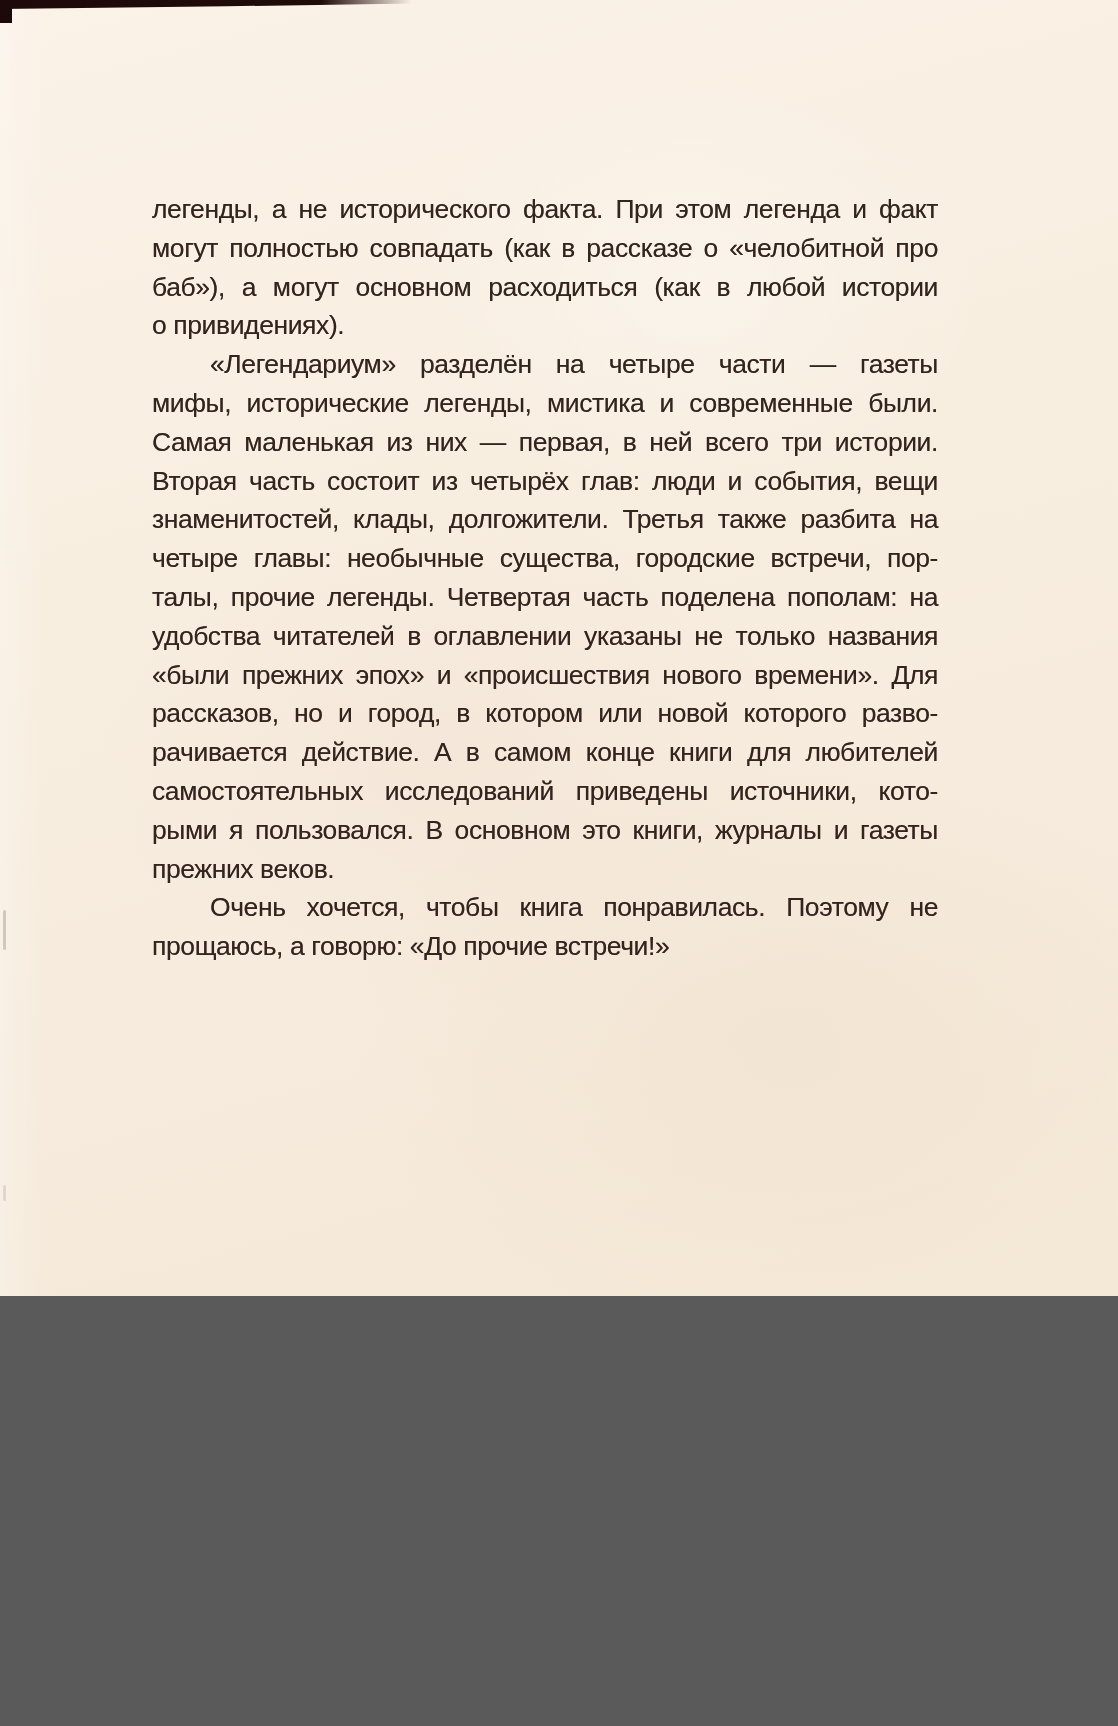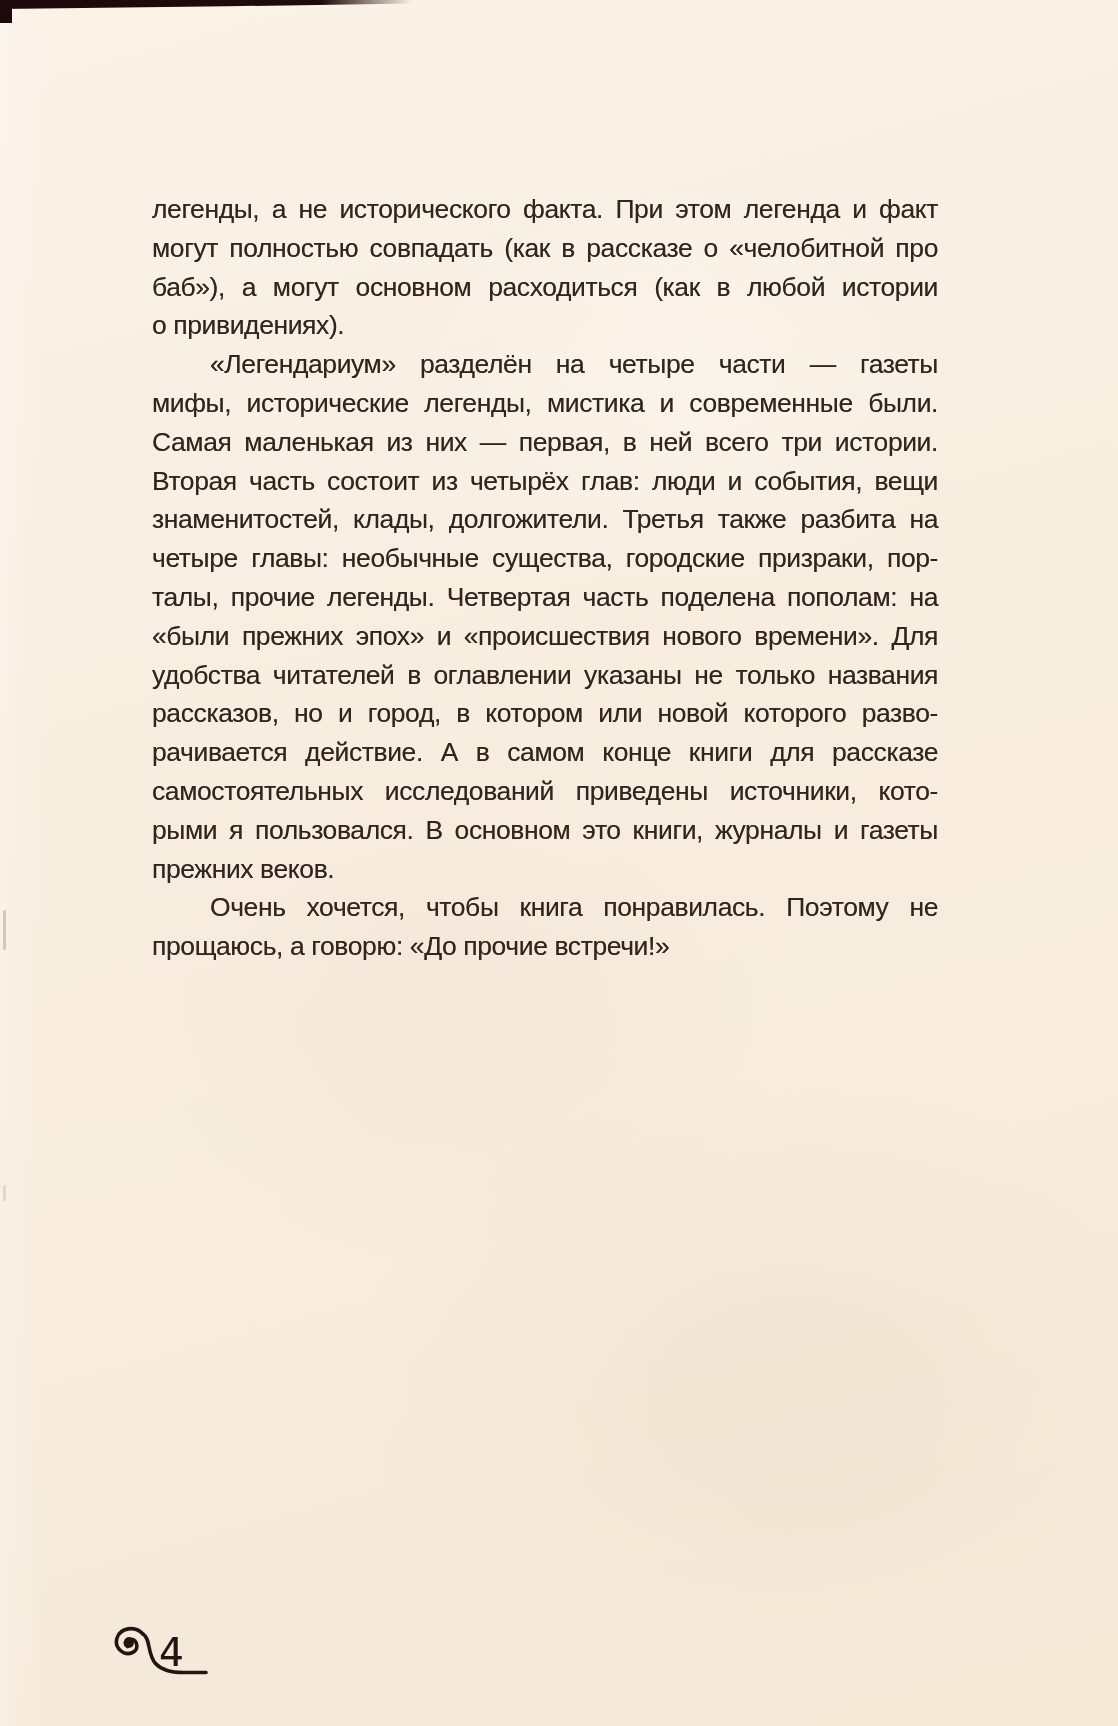--- a/index.html
+++ b/index.html
@@ -1,19 +1,19 @@
 <!DOCTYPE html>
 <html><head>
 <meta charset="utf-8">
 <style>
   html, body { margin: 0; padding: 0; background: #5a5a5a; }
   .page {
     position: relative;
     width: 1118px;
-    height: 1726px;
+    height: 1296px;
     margin: 0 auto;
     overflow: hidden;
     background: linear-gradient(165deg, #fbf2e8 0%, #f8eee0 38%, #f6ebdc 70%, #f4e8d7 100%);
     font-family: "Liberation Sans", sans-serif;
   }
   
   .page::before {
     content: "";
     position: absolute; inset: 0;
     background:
@@ -91,26 +91,26 @@
   <div class="text-block">
       <div class="line">легенды, а не исторического факта. При этом легенда и факт</div>
       <div class="line">могут полностью совпадать (как в рассказе о «челобитной про</div>
       <div class="line">баб»), а могут основном расходиться (как в любой истории</div>
       <div class="line end">о привидениях).</div>
       <div class="line indent">«Легендариум» разделён на четыре части — газеты</div>
       <div class="line">мифы, исторические легенды, мистика и современные были.</div>
       <div class="line">Самая маленькая из них — первая, в ней всего три истории.</div>
       <div class="line">Вторая часть состоит из четырёх глав: люди и события, вещи</div>
       <div class="line">знаменитостей, клады, долгожители. Третья также разбита на</div>
-      <div class="line">четыре главы: необычные существа, городские призраки, пор-</div>
+      <div class="line">четыре главы: необычные существа, городские встречи, пор-</div>
       <div class="line">талы, прочие легенды. Четвертая часть поделена пополам: на</div>
+      <div class="line">удобства читателей в оглавлении указаны не только названия</div>
       <div class="line">«были прежних эпох» и «происшествия нового времени». Для</div>
-      <div class="line">удобства читателей в оглавлении указаны не только названия</div>
       <div class="line">рассказов, но и город, в котором или новой которого разво-</div>
-      <div class="line">рачивается действие. А в самом конце книги для рассказе</div>
+      <div class="line">рачивается действие. А в самом конце книги для любителей</div>
       <div class="line">самостоятельных исследований приведены источники, кото-</div>
       <div class="line">рыми я пользовался. В основном это книги, журналы и газеты</div>
       <div class="line end">прежних веков.</div>
       <div class="line indent">Очень хочется, чтобы книга понравилась. Поэтому не</div>
       <div class="line end">прощаюсь, а говорю: «До прочие встречи!»</div>
     </div>
 
   <div class="footer-mark">
     <svg width="100" height="58" viewBox="0 0 100 58">
       <g fill="none" stroke="#241512" stroke-width="3.6" stroke-linecap="round">

